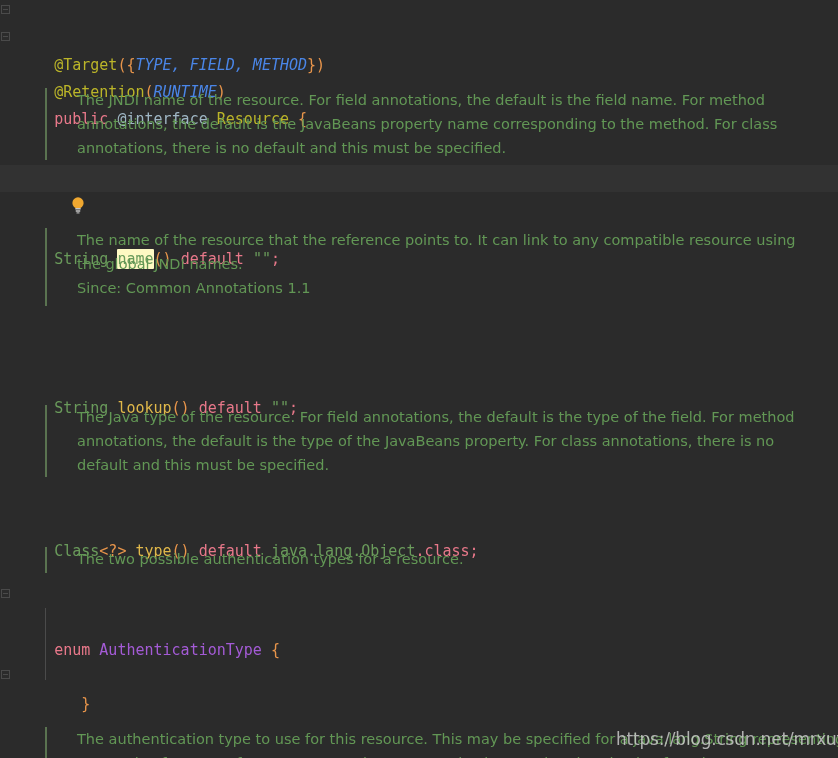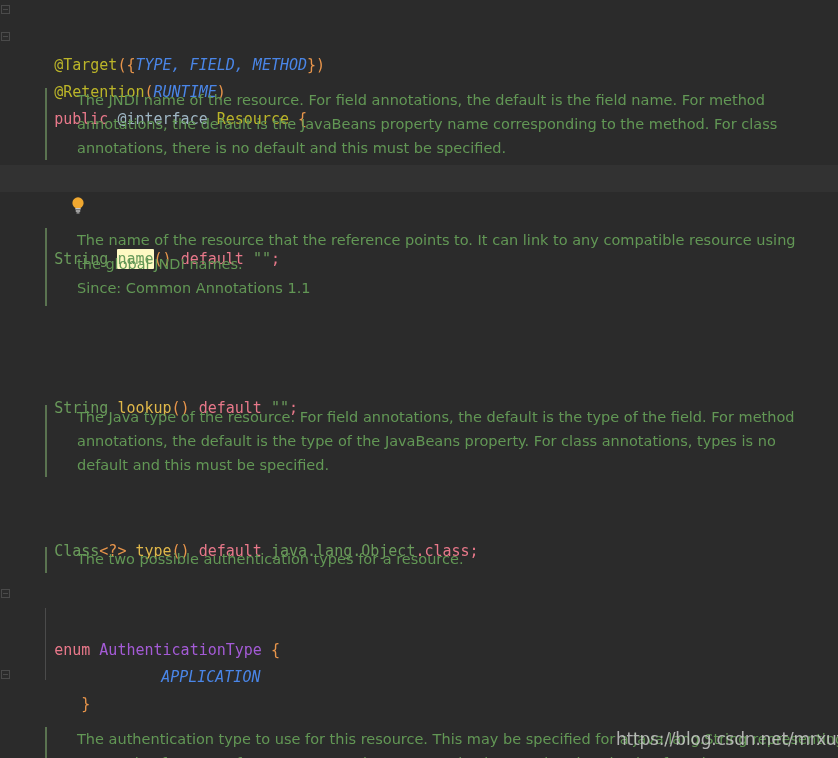--- a/index.html
+++ b/index.html
@@ -165,21 +165,21 @@
   </div>
 
   <div class="line" style="top:341px;">
     <span class="code" style="padding-left:45px;">
       <span class="t-type">String</span><span> </span><span class="t-method">lookup</span><span class="t-punct">()</span><span> </span><span class="t-kw-pink">default</span><span> </span><span class="t-type">""</span><span class="t-semi">;</span>
     </span>
   </div>
 
   <div class="doc" style="top:405px; height:72px;">
     <div class="dline">The Java type of the resource. For field annotations, the default is the type of the field. For method</div>
-    <div class="dline">annotations, the default is the type of the JavaBeans property. For class annotations, types is no</div>
+    <div class="dline">annotations, the default is the type of the JavaBeans property. For class annotations, there is no</div>
     <div class="dline">default and this must be specified.</div>
   </div>
 
   <div class="line" style="top:484px;">
     <span class="code" style="padding-left:45px;">
       <span class="t-type">Class</span><span class="t-punct">&lt;?&gt;</span><span> </span><span class="t-method">type</span><span class="t-punct">()</span><span> </span><span class="t-kw-pink">default</span><span> </span><span class="t-type">java.lang.Object</span><span class="t-semi">.class;</span>
     </span>
   </div>
 
   <div class="doc" style="top:547px; height:26px;">
@@ -187,23 +187,20 @@
   </div>
 
   <div class="line" style="top:583px;">
     <span class="code" style="padding-left:45px;">
       <span class="t-kw-pink">enum</span><span> </span><span class="t-class">AuthenticationType</span><span> </span><span class="t-punct">{</span>
     </span>
   </div>
 
   <div class="indent-guide" style="left:45px; top:608px; height:72px;"></div>
 
-  <div class="line" style="top:637px;">
-    <span class="code t-static" style="padding-left:125px;">APPLICATION</span>
-  </div>
 
   <div class="line" style="top:664px;">
     <span class="code t-punct" style="padding-left:45px;">}</span>
   </div>
 
   <div class="doc" style="top:727px; height:48px;">
     <div class="dline">The authentication type to use for this resource. This may be specified for a java.lang.String representing a</div>
     <div class="dline">connection factory or for any annotated type recognized to need authentication for other types.</div>
   </div>
 

